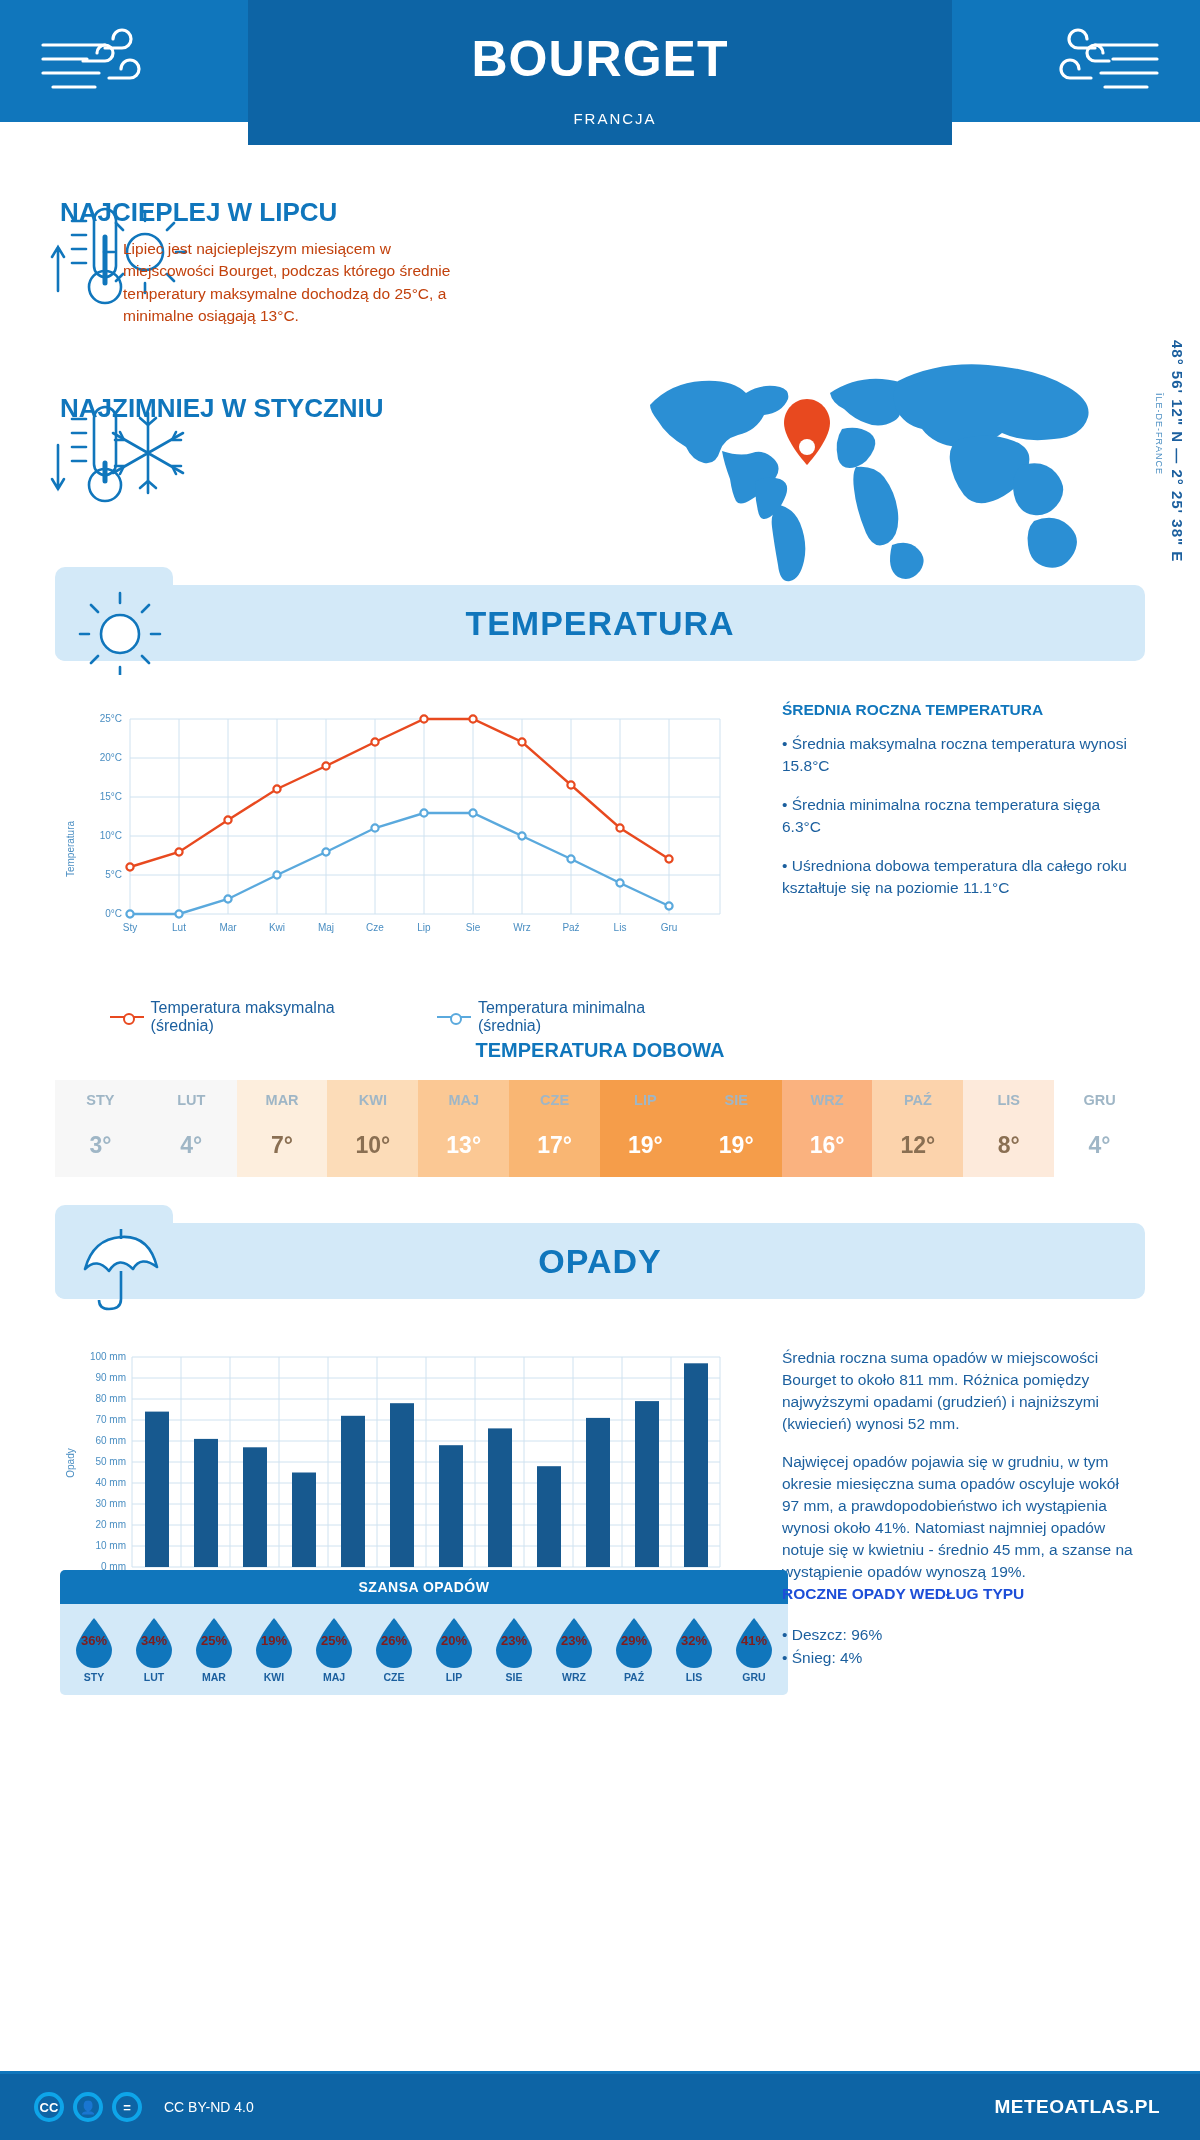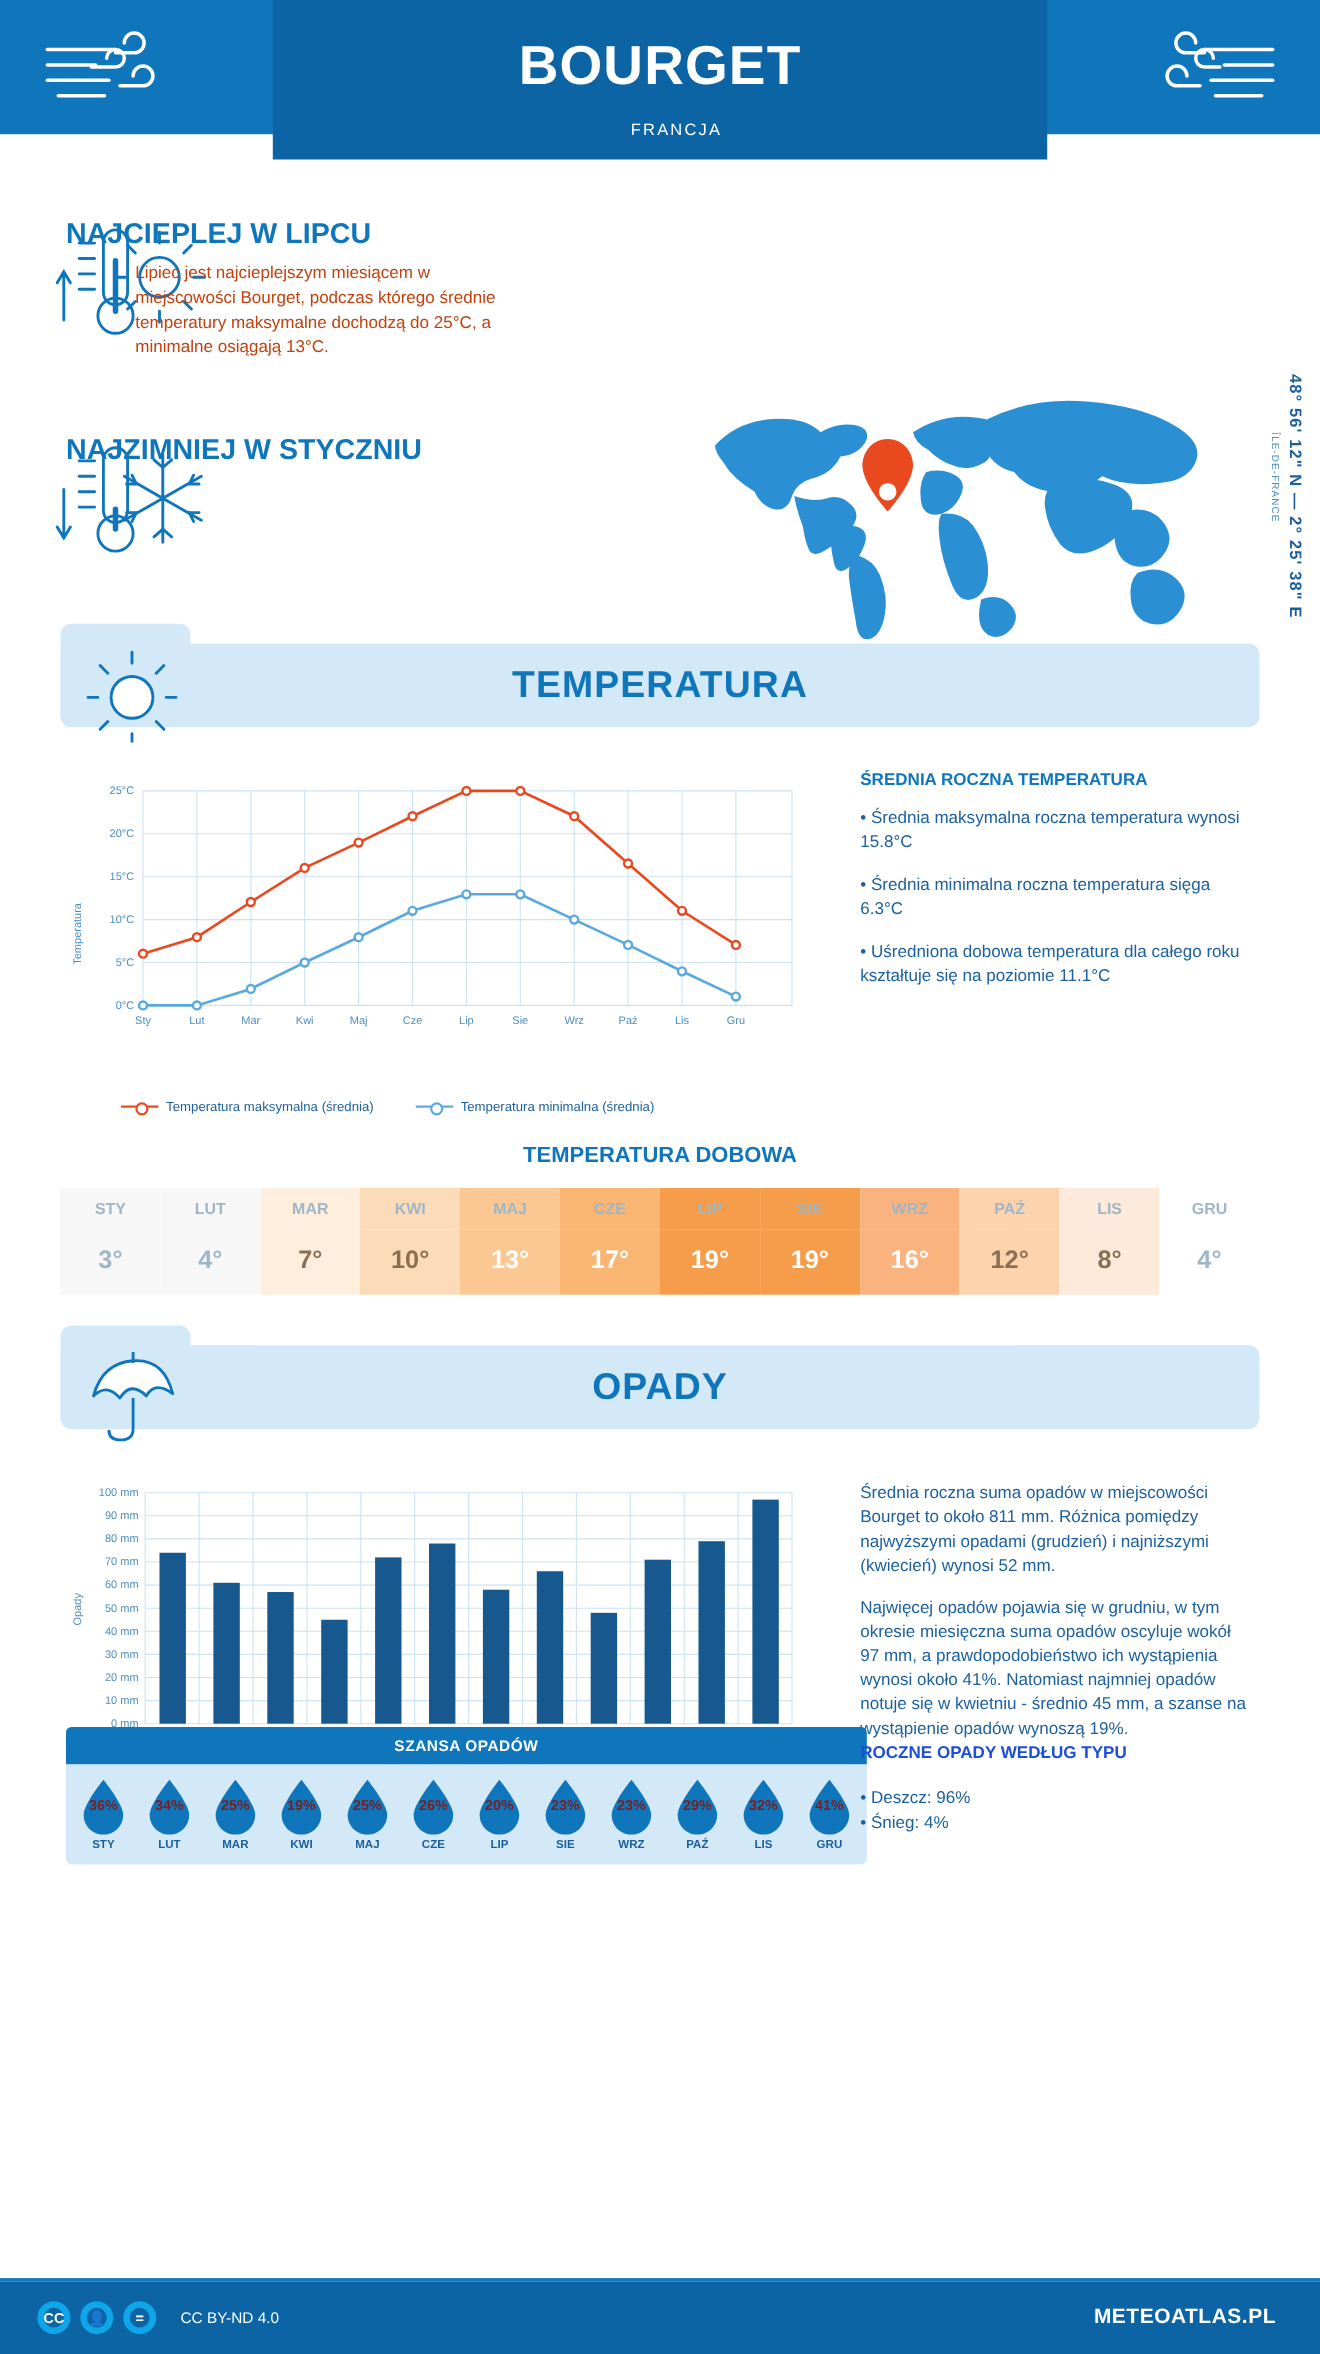--- a/index.html
+++ b/index.html
@@ -63,21 +63,21 @@
   }
   .banner-icon { position:absolute; left:22px; top:4px; }
 
   
   .temp-area { position:relative; height:300px; }
   .chart-box { position:absolute; left:60px; top:18px; width:700px; height:270px; }
   .side-text { position:absolute; left:782px; top:20px; width:350px; }
   .side-title { font-size:15.5px; font-weight:bold; color:#1076bc; margin-bottom:14px; }
   .side-item { font-size:15.5px; line-height:1.45; color:#1b5f9e; margin-bottom:16px; }
 
-  .legend { position:absolute; left:110px; top:318px; width:600px; display:flex; gap:38px; font-size:12px; color:#1b5f9e; }
+  .legend { position:absolute; left:110px; top:318px; width:600px; display:flex; gap:38px; font-size:16px; color:#1b5f9e; }
   .legend-item { display:flex; align-items:center; gap:7px; }
   .lg-line { width:34px; height:2px; position:relative; display:inline-block; }
   .lg-line::after{ content:""; position:absolute; left:13px; top:-3px; width:8px;height:8px;border-radius:50%;background:#fff;border:2px solid currentColor;}
 
   
   .daily-title { text-align:center; font-size:20px; font-weight:bold; color:#1076bc; margin-top:10px; }
   .daily-table { position:relative; margin:18px auto 0 auto; width:1090px; }
   .dt-row { display:flex; }
   .dt-cell { flex:1; text-align:center; }
   .dt-head { font-size:14.5px; font-weight:bold; color:#9fb6c6; padding:12px 0 10px 0; }
@@ -101,21 +101,21 @@
   .drop .pct { position:absolute; left:0; top:17px; width:44px; text-align:center; font-size:13px; font-weight:bold; color:#7f1d1d; }
 
   .rain-types { position:absolute; left:782px; top:1585px; width:350px; }
   .rt-title { font-size:15.5px; font-weight:bold; color:#1d4ed8; margin-bottom:20px; }
   .rt-item { font-size:15.5px; color:#1b5f9e; line-height:1.5; }
 
   
   .footer { position:absolute; left:0; bottom:0; width:1200px; height:66px; background:#0d64a5; }
   .footer-inner { position:relative; height:66px; display:flex; align-items:center; }
   .cc-icons { display:flex; gap:9px; margin-left:34px; }
-  .cc-circle { width:30px;height:30px;border:6px solid #0ea5e9;border-radius:50%;color:#fff;display:flex;align-items:center;justify-content:center;font-size:13px;font-weight:bold;}
+  .cc-circle { width:30px;height:30px;border:4px solid #0ea5e9;border-radius:50%;color:#fff;display:flex;align-items:center;justify-content:center;font-size:13px;font-weight:bold;}
   .cc-text { color:#ffffff; font-size:14px; margin-left:22px; }
   .brand { position:absolute; right:40px; color:#ffffff; font-size:19px; font-weight:bold; letter-spacing:.5px;}
   .divider { position:absolute; left:0; bottom:66px; width:1200px; height:3px; background:#1076bc; }
 </style>
 </head>
 <body>
 
 <div class="page">
 
   <div class="header">

